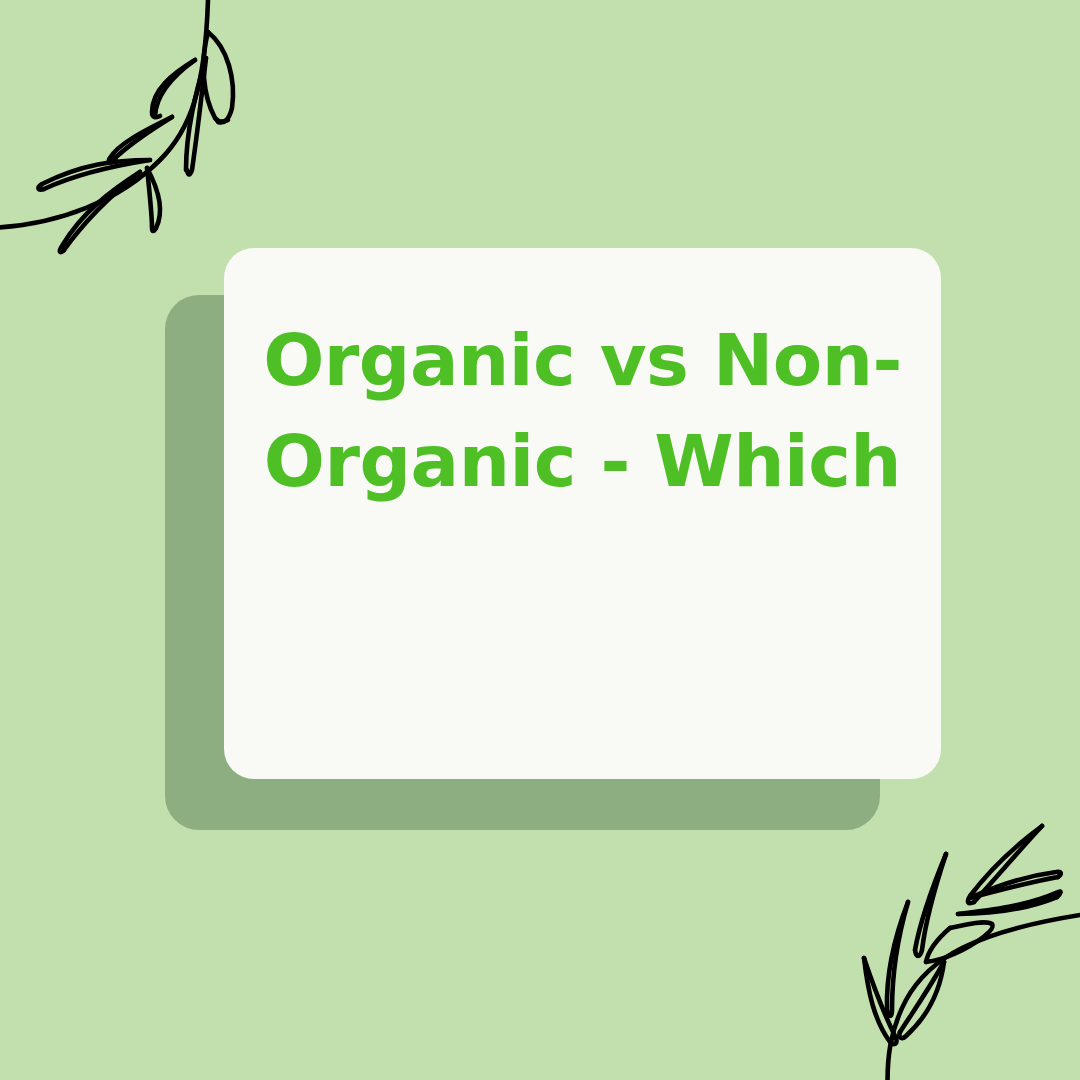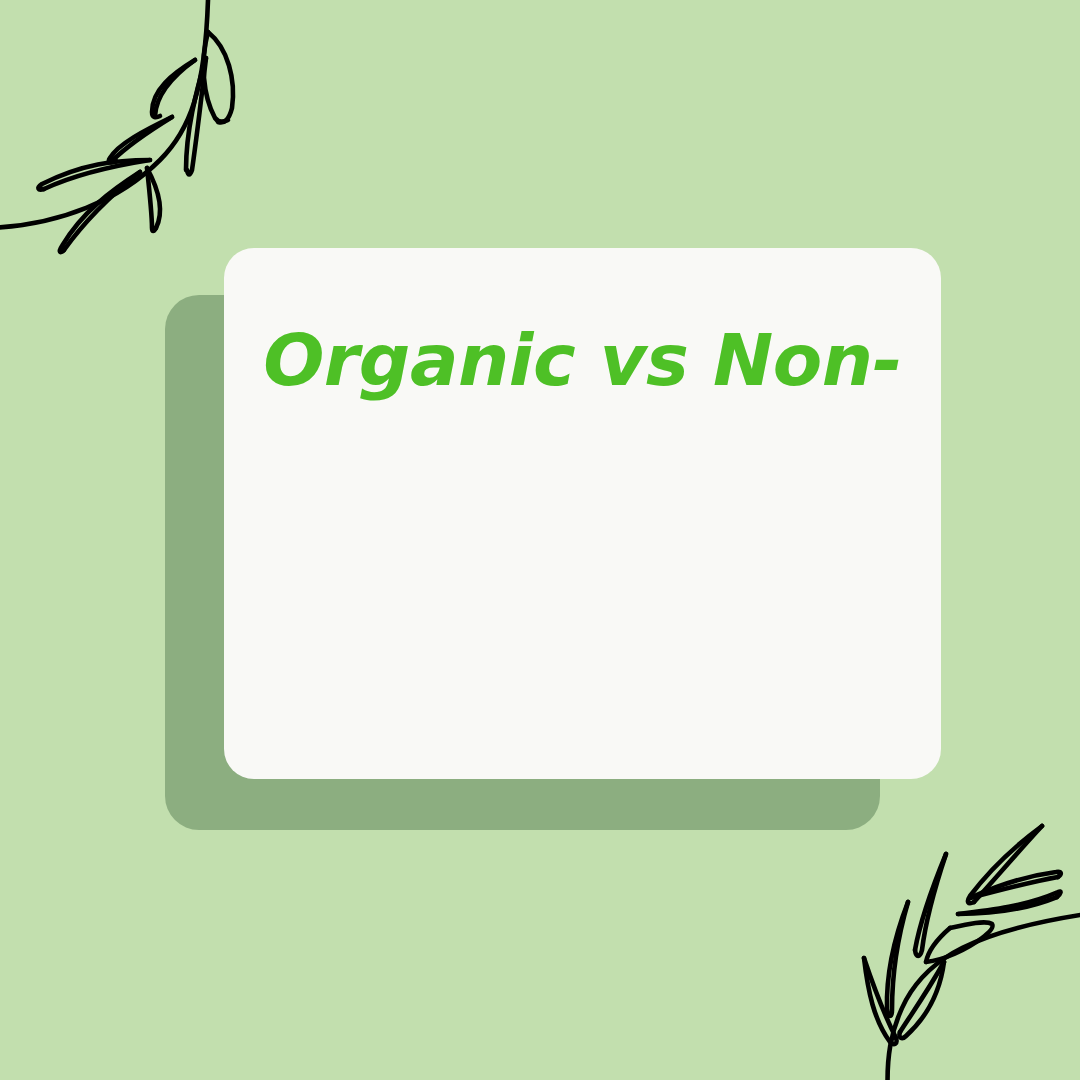--- a/index.html
+++ b/index.html
@@ -62,21 +62,20 @@
   }
 
   #card-inner {
     position: absolute;
     left: 0;
     top: 0;
     right: 0;
     bottom: 0;
     display: flex;
     flex-direction: column;
-    font-style: italic;
   }
 
   
   #headline {
     margin-top: 62px;
     width: 100%;
     text-align: center;
     color: #4ec026;
     font-family: "DejaVu Sans", sans-serif;
     font-weight: 700;
@@ -158,18 +157,19 @@
     </g>
   </svg>
 
   <div id="card-shadow"></div>
 
   <div id="card">
     <div id="card-inner">
 
       <div id="headline">
         <span class="hl-line line-1">Organic vs Non-</span>
+        <span class="hl-line line-2">Organic - Which</span>
       </div>
 
     </div>
   </div>
 
 </div>
 
 </body></html>

